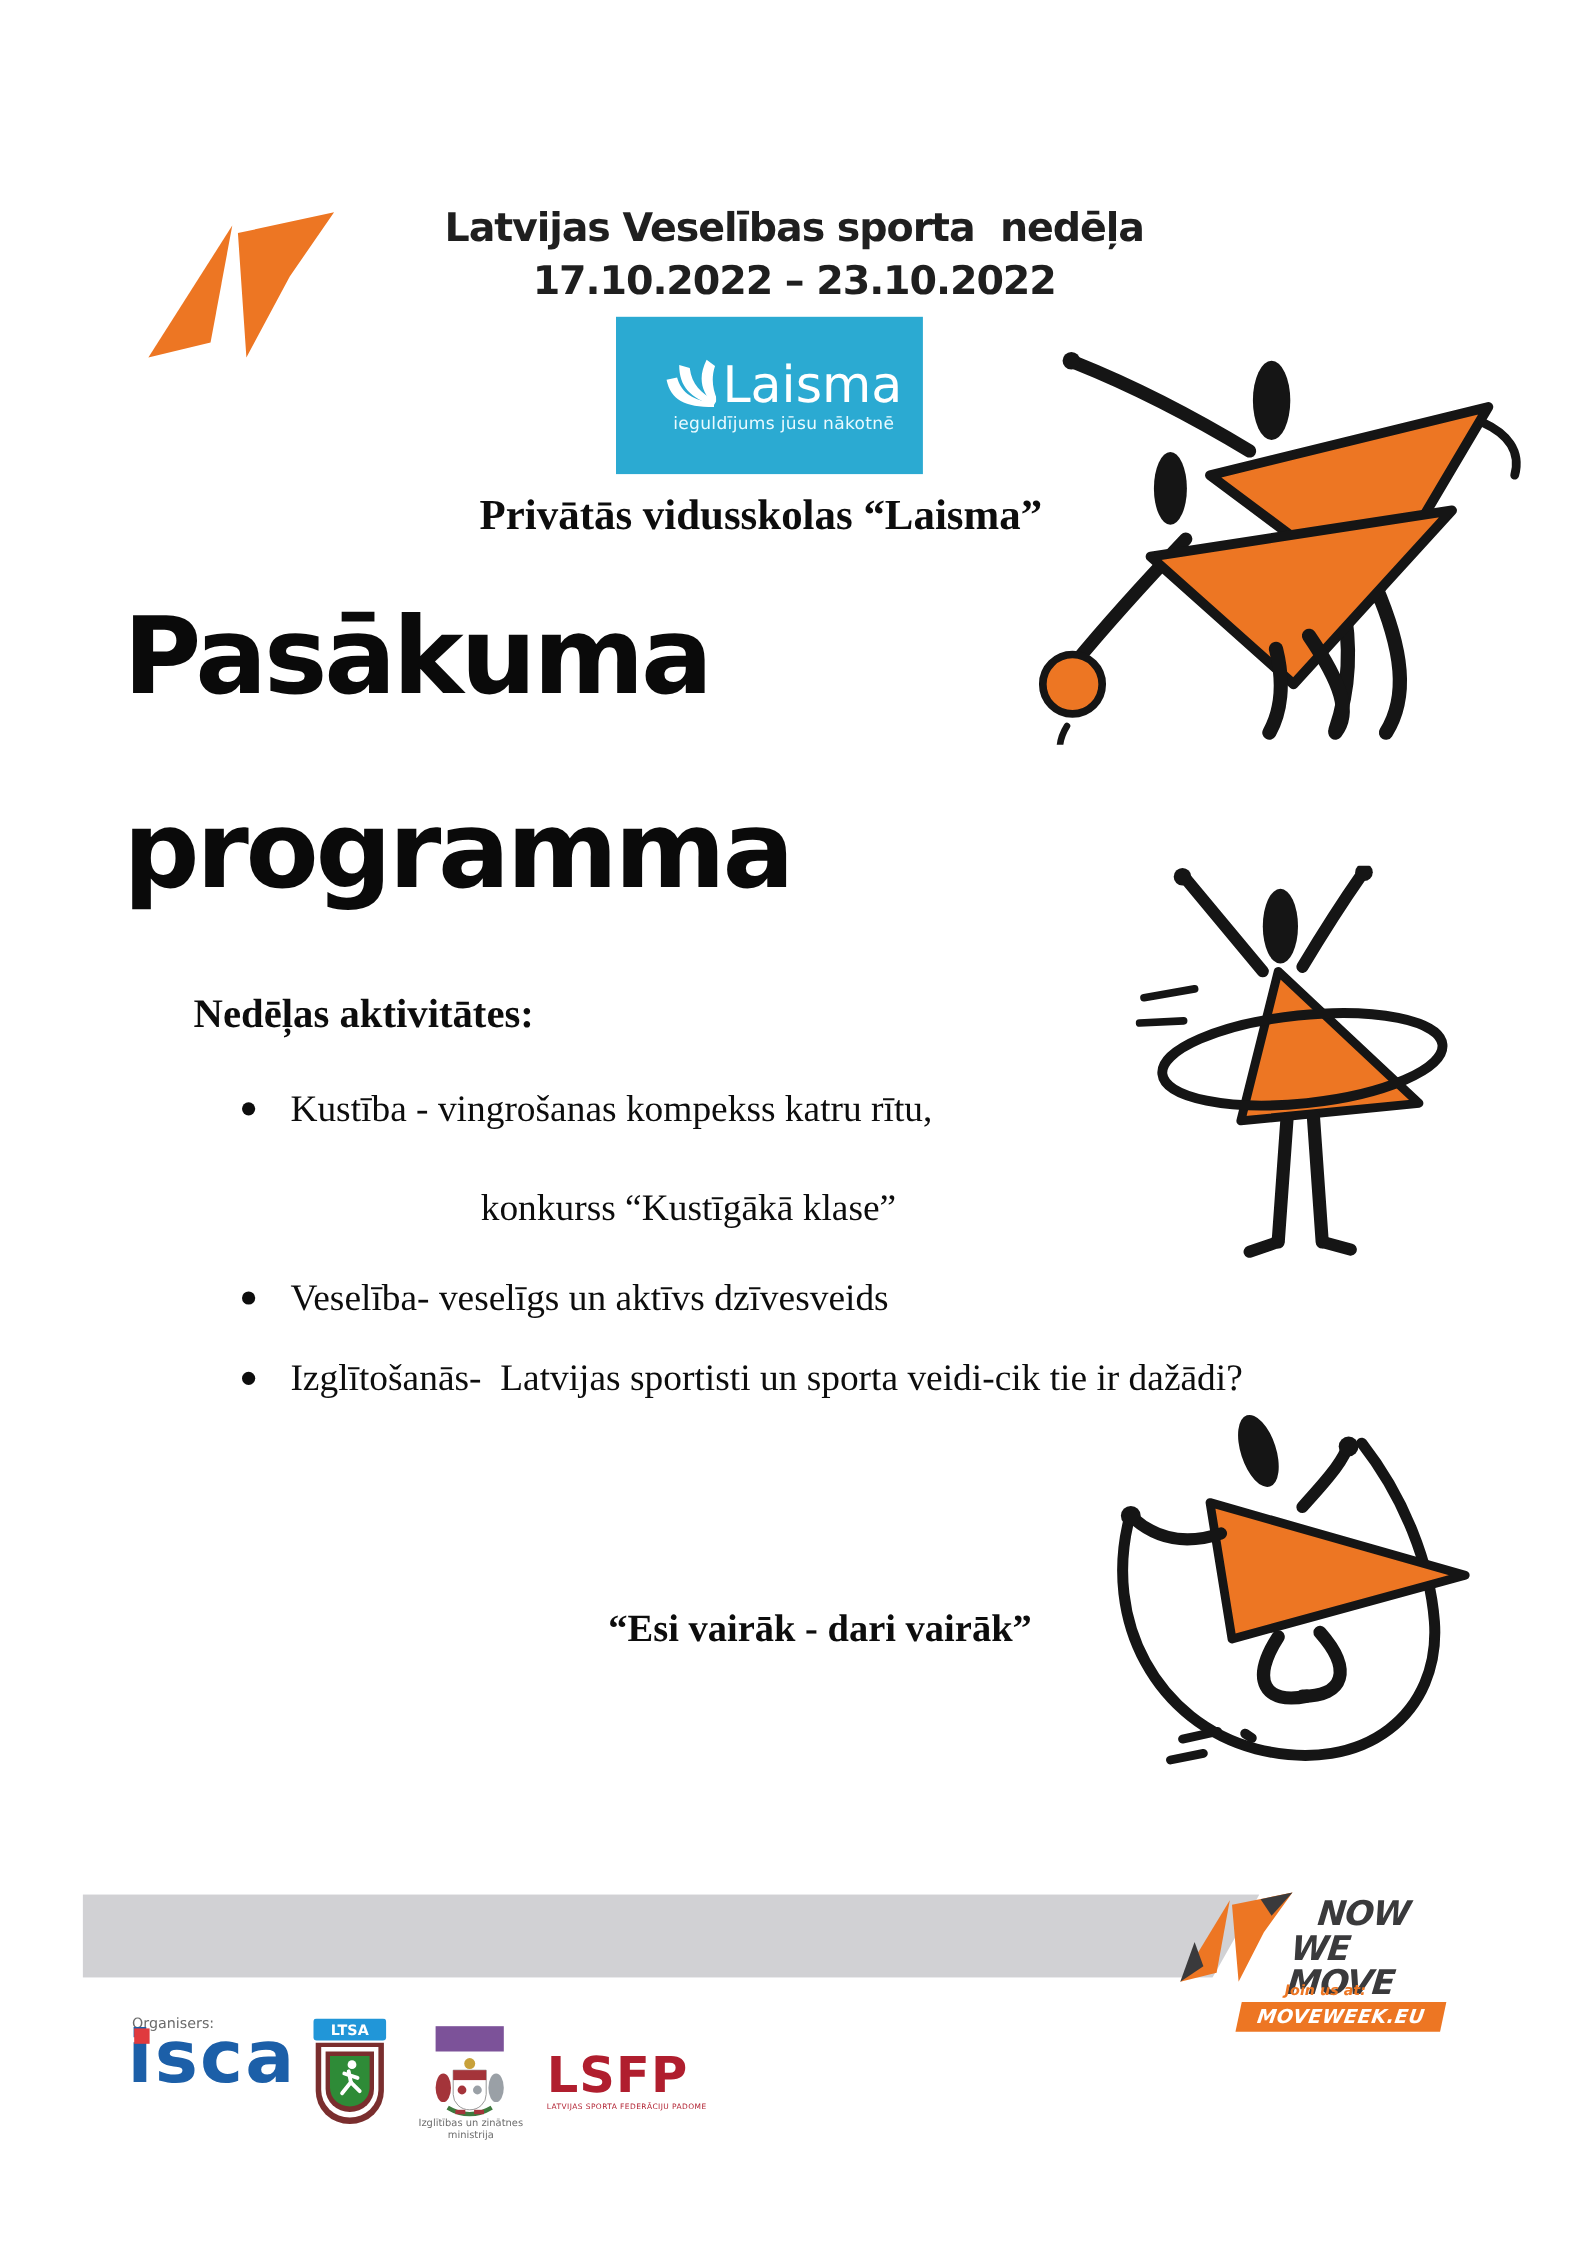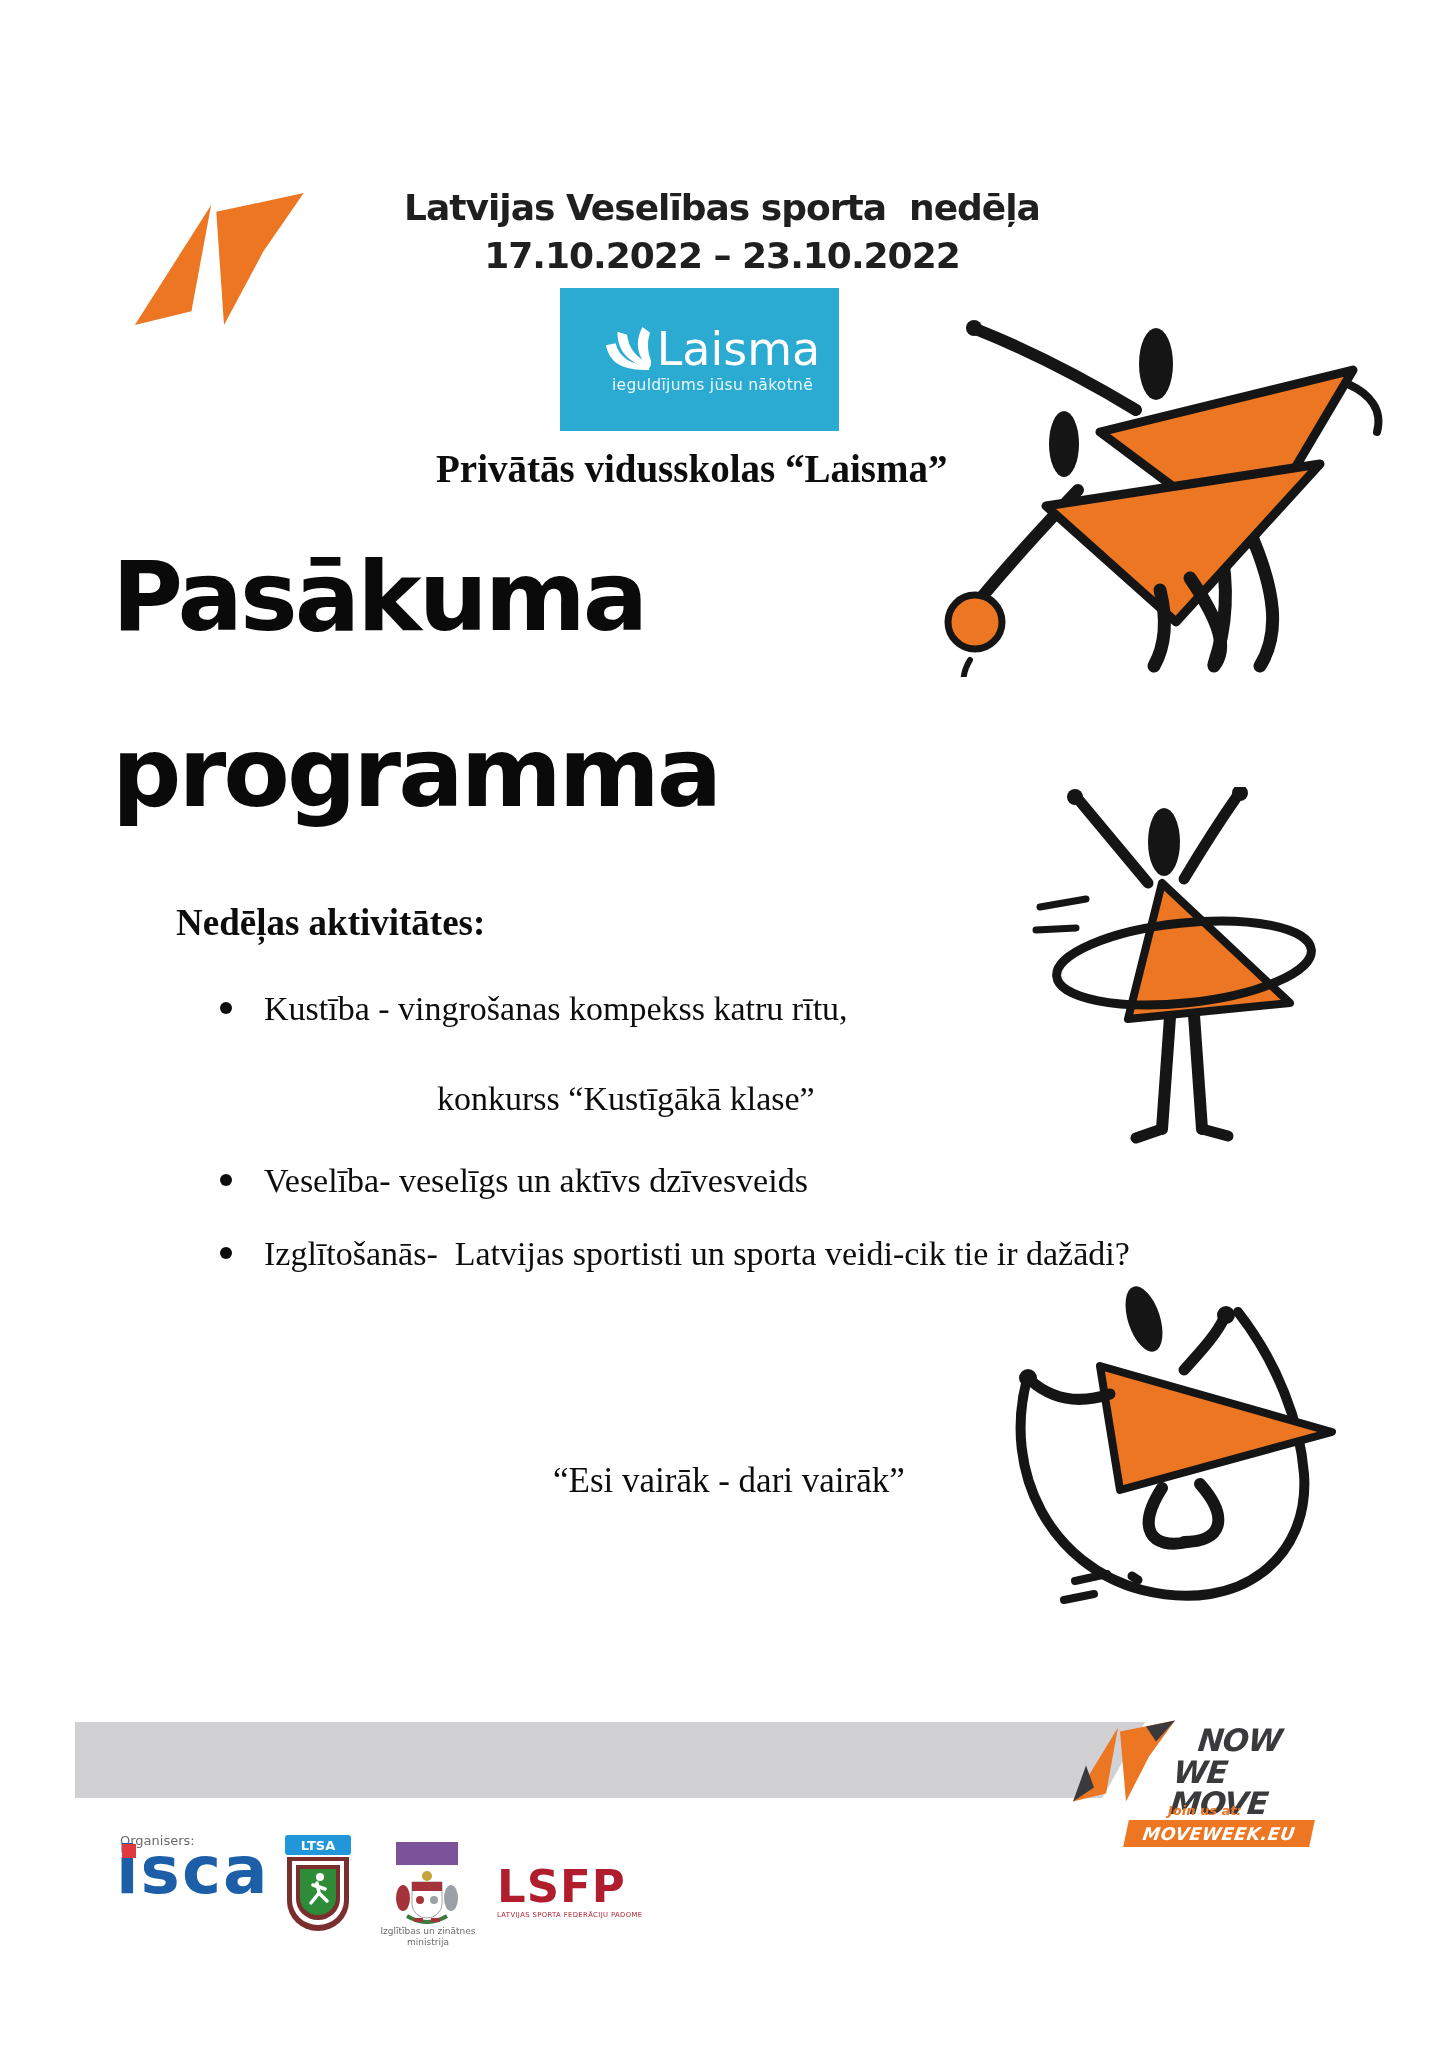--- a/index.html
+++ b/index.html
@@ -20,21 +20,21 @@
 
   .serif{font-family:"Liberation Serif","DejaVu Serif",serif;}
   .school-line{left:436px;top:446px;font-size:39px;font-weight:bold;color:#0d0d0d;}
 
   .big-title{left:112px;font-size:97px;font-weight:bold;letter-spacing:-3px;color:#0a0a0a;line-height:1;}
 
   .act-heading{left:176px;top:901px;font-size:37px;font-weight:bold;color:#0d0d0d;}
   .bullet-row{display:flex;align-items:flex-start;}
   .bullet-dot{width:12px;height:12px;border-radius:50%;background:#0d0d0d;margin-top:14px;margin-right:32px;flex:0 0 auto;}
   .bullet-text{font-size:34px;color:#0d0d0d;line-height:42px;}
-  .motto{left:553px;top:1461px;font-size:35px;font-weight:normal;color:#0d0d0d;}
+  .motto{left:553px;top:1461px;font-size:35px;font-weight:bold;color:#0d0d0d;}
 
   
   .gray-bar{left:75px;top:1722px;width:1070px;height:76px;background:#D1D1D4;
             clip-path:polygon(0 0,100% 0,96% 100%,0 100%);}
   .nwm{left:1068px;top:1703px;width:260px;height:160px;}
   .nwm-now,.nwm-wemove{position:absolute;font-weight:bold;font-style:italic;color:#3A3A3C;
             letter-spacing:-1px;transform:skewX(-6deg);line-height:1;}
   .nwm-now{left:130px;top:22px;font-size:31px;}
   .nwm-wemove{left:104px;top:54px;font-size:31px;}
   .nwm-join{position:absolute;left:100px;top:100px;font-size:13px;font-weight:bold;font-style:italic;color:#ED7623;}

